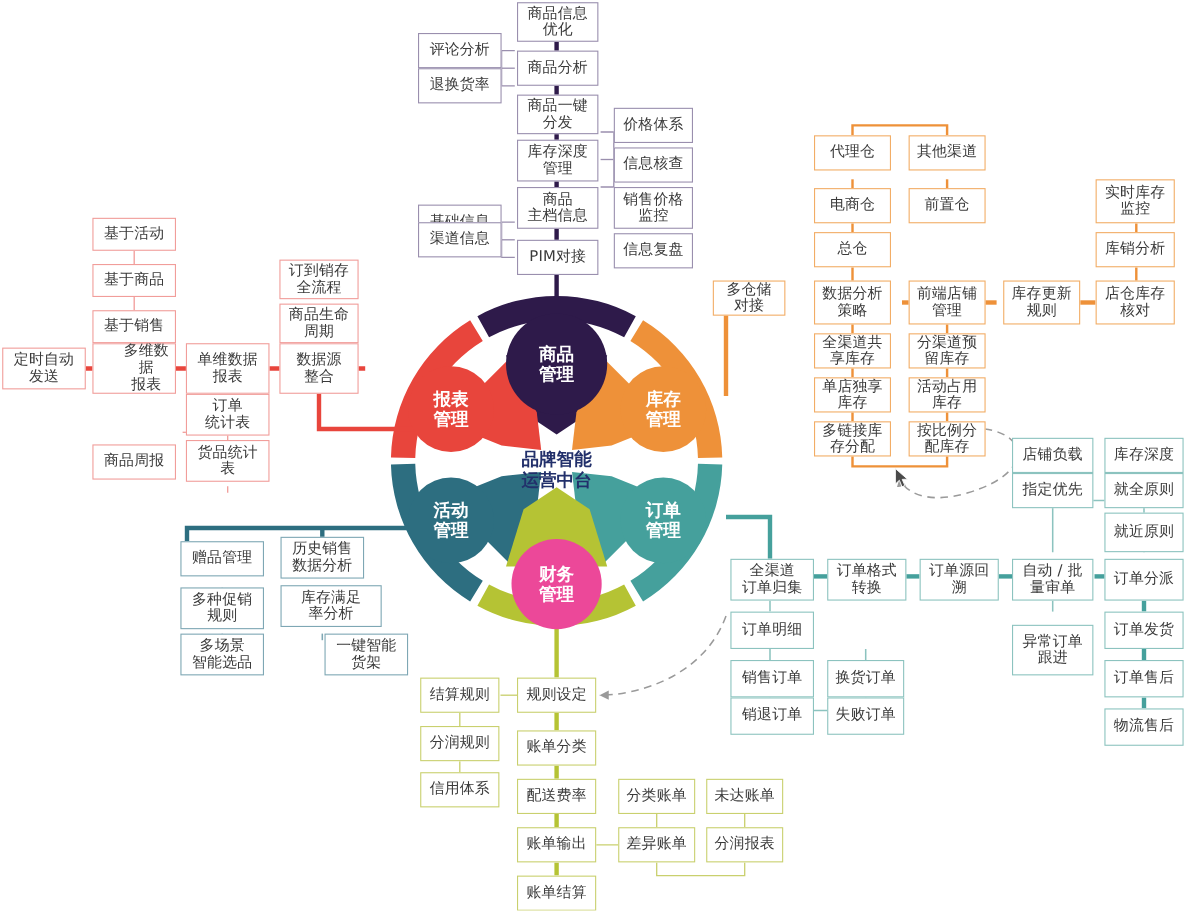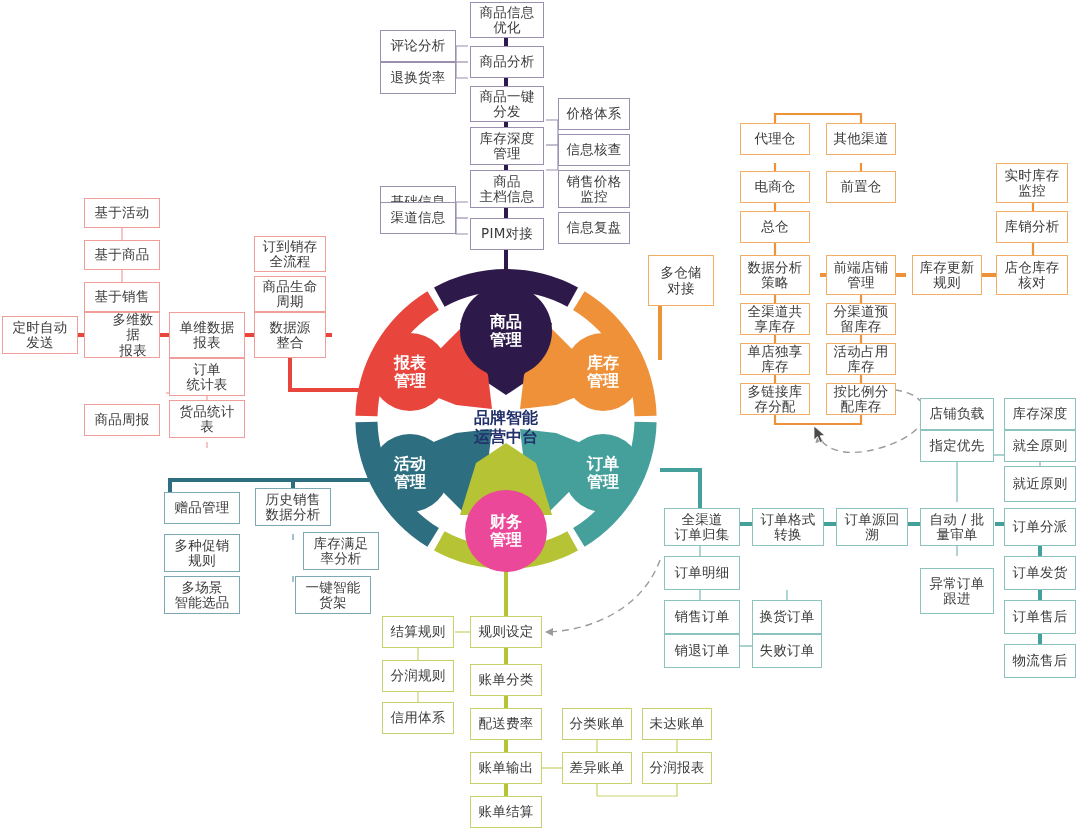--- a/index.html
+++ b/index.html
@@ -221,41 +221,41 @@
   <div class="node n-rep" style="left:84px;top:404px;width:76px;height:32px;">商品周报</div>
 
   <div class="node n-act" style="left:164px;top:492px;width:76px;height:32px;">赠品管理</div>
   <div class="node n-act" style="left:164px;top:534px;width:76px;height:38px;">多种促销
 规则</div>
   <div class="node n-act" style="left:164px;top:576px;width:76px;height:38px;">多场景
 智能选品</div>
 
   <div class="node n-act" style="left:255px;top:488px;width:76px;height:38px;">历史销售
 数据分析</div>
-  <div class="node n-act" style="left:255px;top:532px;width:76px;height:38px;margin-left:48px;">库存满足
+  <div class="node n-act" style="left:255px;top:532px;width:92px;height:38px;">库存满足
 率分析</div>
   <div class="node n-act" style="left:255px;top:576px;width:76px;height:38px;margin-left:40px;">一键智能
 货架</div>
 
   <div class="node n-fin" style="left:470px;top:616px;width:72px;height:32px;">规则设定</div>
   <div class="node n-fin" style="left:470px;top:664px;width:72px;height:32px;">账单分类</div>
   <div class="node n-fin" style="left:470px;top:708px;width:72px;height:32px;">配送费率</div>
   <div class="node n-fin" style="left:470px;top:752px;width:72px;height:32px;">账单输出</div>
   <div class="node n-fin" style="left:470px;top:796px;width:72px;height:32px;">账单结算</div>
 
   <div class="node n-fin" style="left:382px;top:616px;width:72px;height:32px;">结算规则</div>
   <div class="node n-fin" style="left:382px;top:660px;width:72px;height:32px;">分润规则</div>
   <div class="node n-fin" style="left:382px;top:702px;width:72px;height:32px;">信用体系</div>
 
   <div class="node n-fin" style="left:562px;top:708px;width:70px;height:32px;">分类账单</div>
   <div class="node n-fin" style="left:562px;top:752px;width:70px;height:32px;">差异账单</div>
   <div class="node n-fin" style="left:642px;top:708px;width:70px;height:32px;">未达账单</div>
   <div class="node n-fin" style="left:642px;top:752px;width:70px;height:32px;">分润报表</div>
 
-  <div class="node n-inv" style="left:648px;top:255px;width:66px;height:51px;">多仓储
+  <div class="node n-inv" style="left:648px;top:255px;width:66px;height:32px;">多仓储
 对接</div>
   <div class="node n-inv" style="left:740px;top:255px;width:70px;height:40px;">数据分析
 策略</div>
   <div class="node n-inv" style="left:826px;top:255px;width:70px;height:40px;">前端店铺
 管理</div>
   <div class="node n-inv" style="left:912px;top:255px;width:70px;height:40px;">库存更新
 规则</div>
   <div class="node n-inv" style="left:996px;top:255px;width:72px;height:40px;">店仓库存
 核对</div>
 

